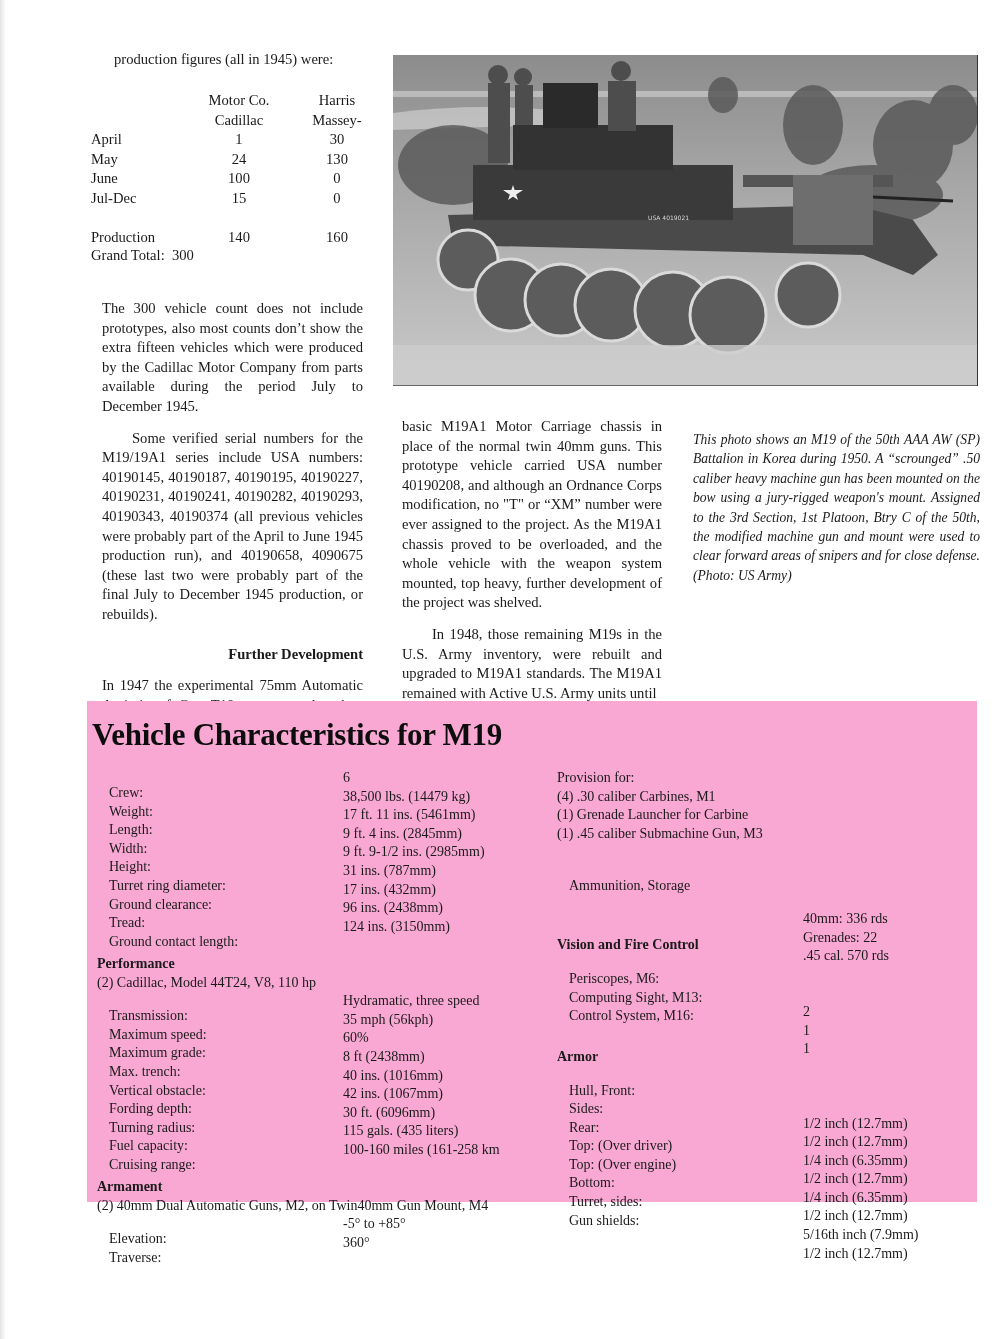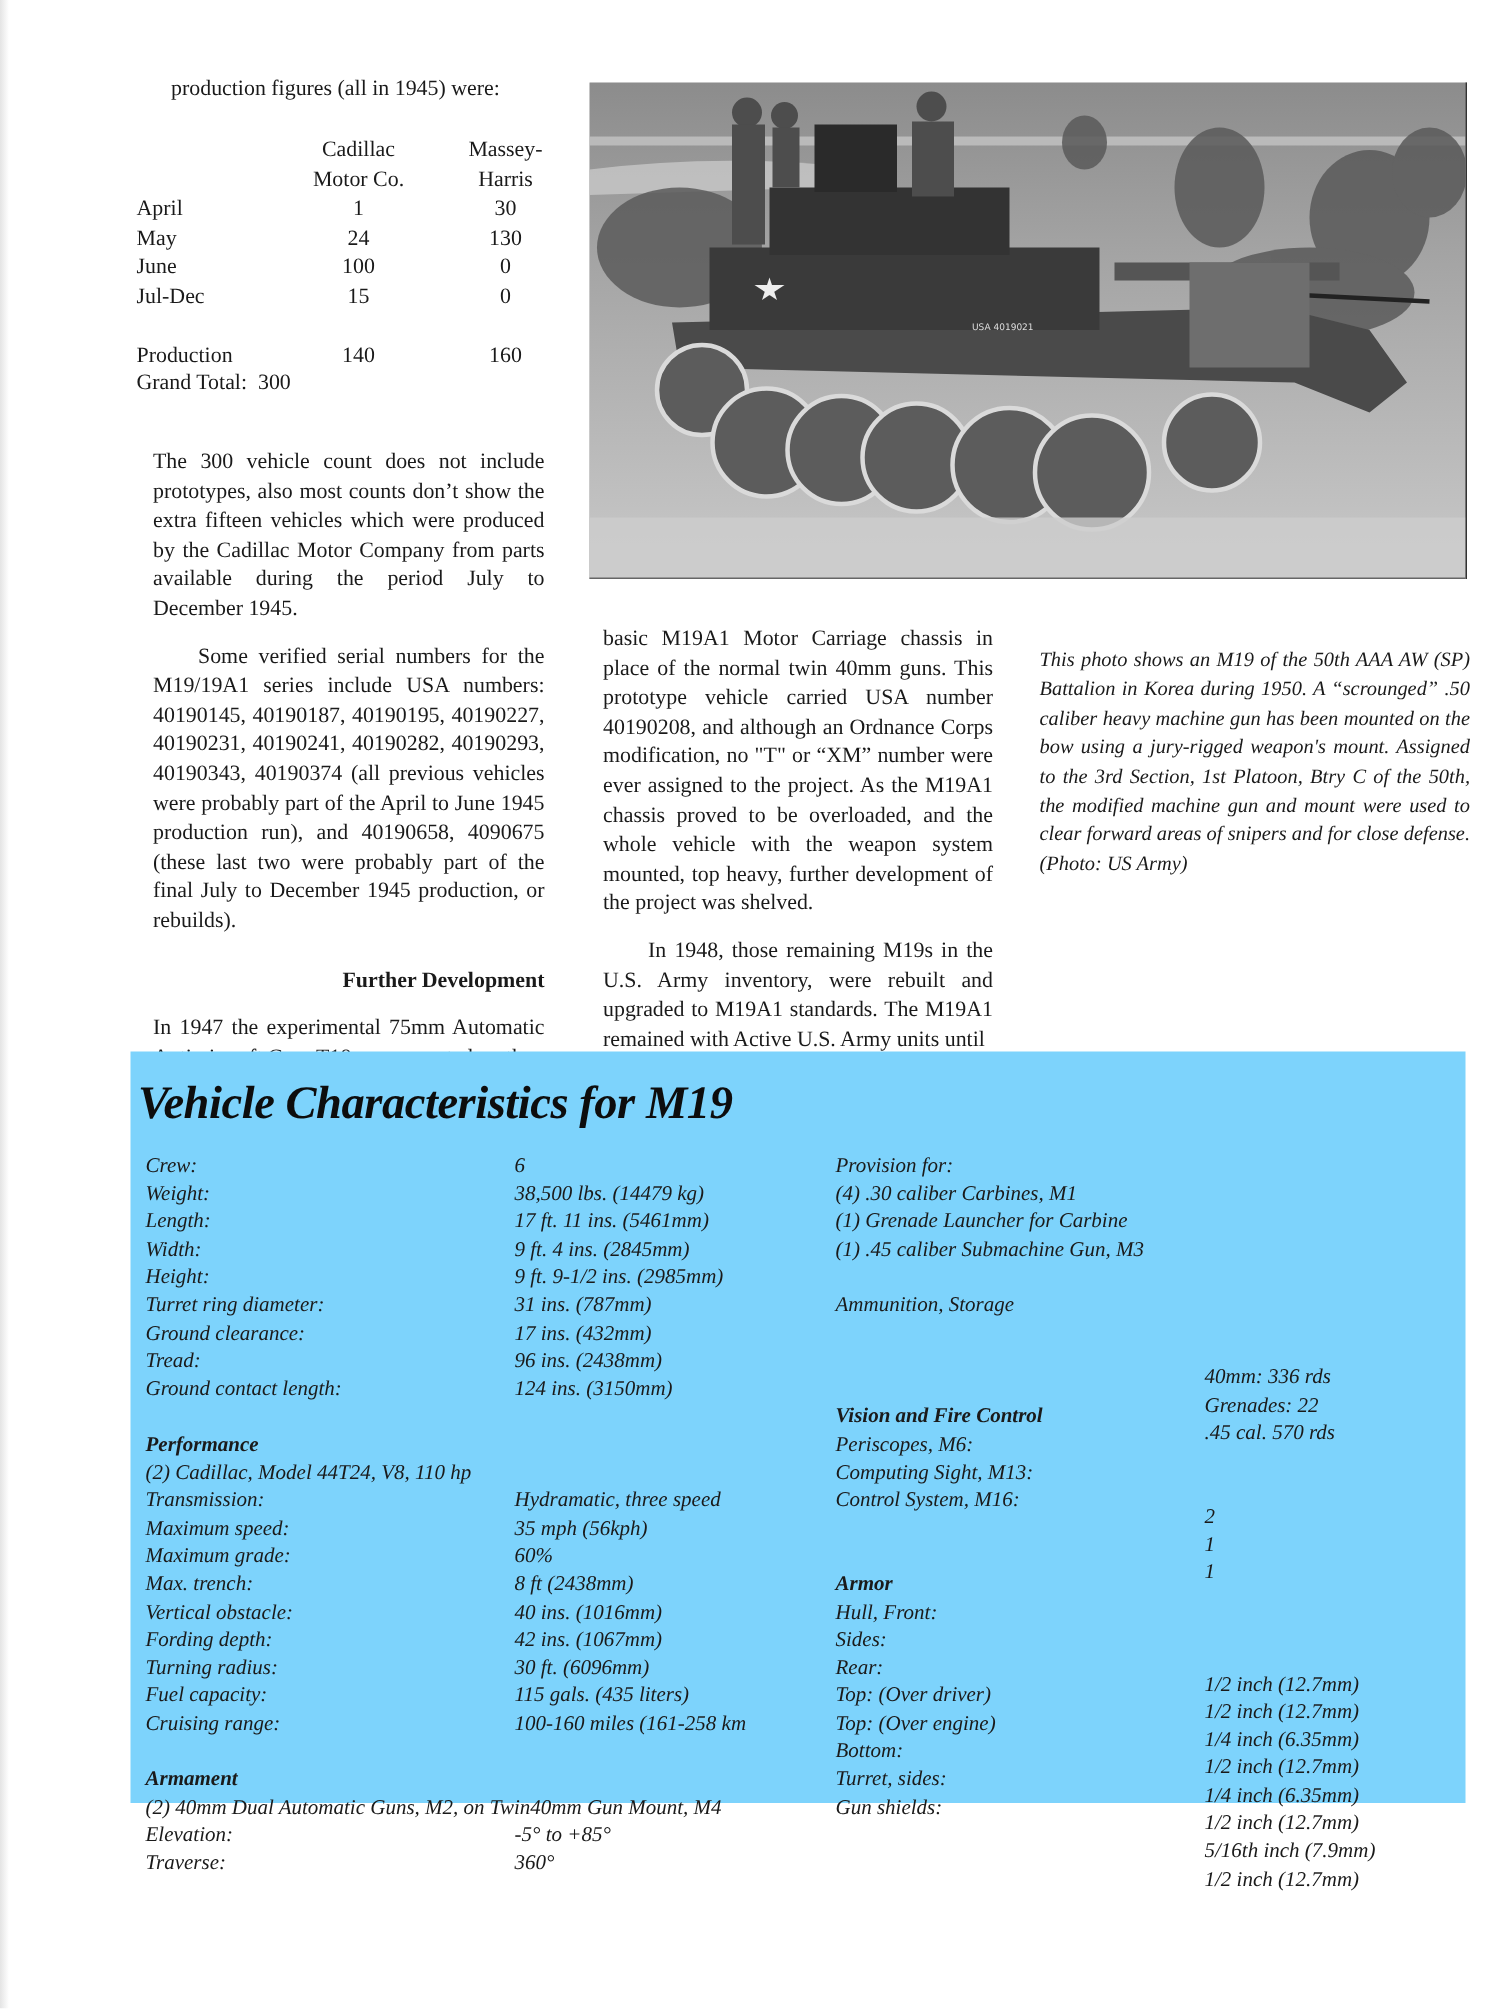--- a/index.html
+++ b/index.html
@@ -21,50 +21,50 @@
   .gap { height: 19.6px; }
   .grand { position: absolute; left: 91px; top: 247px; font-size: 14.6px; }
   .col1 { left: 90px; top: 287px; width: 285px; }
   .col2 { left: 390px; top: 405px; width: 284px; }
   .col3 { left: 693px; top: 405px; width: 287px; font-style: italic; font-size: 13.6px; line-height: 19.4px; margin-top: 25px; }
   .heading { font-weight: bold; text-align: right; margin-top: 20px !important; }
   .photo { position: absolute; left: 393px; top: 55px; width: 584px; height: 331px; overflow: hidden;
     background: #9a9a9a; border-right: 1px solid #333; }
   .photo-rule { position: absolute; left: 393px; top: 385px; width: 584px; height: 1px; background: #666; }
   .charbox { position: absolute; left: 87px; top: 701px; width: 890px; height: 501px;
-    background: #7dd3fc; font-style: italic; }
+    background: #f9a8d4; }
   .charbox h1 { position: absolute; left: 5px; top: 16px; margin: 0; font-size: 31px; font-weight: bold;
     letter-spacing: -0.3px; color: #0d0d0d; }
   .spec { position: absolute; font-size: 14px; line-height: 18.6px; color: #1a1a1a; }
   .spec .row { position: relative; height: 18.6px; white-space: nowrap; }
-  .spec .lbl { position: absolute; left: 0; }
+  .spec .lbl { position: absolute; left: 12px; margin-top: 15px; }
   .spec .val { position: absolute; }
   .spec .sec { font-weight: bold; }
   .specL { left: 10px; top: 68px; width: 440px; }
   .specL .val { left: 246px; }
   .specR { left: 470px; top: 68px; width: 410px; }
   .specR .val { left: 246px; margin-top: 48px; }
 </style>
 </head>
 <body>
 
 <div class="left-shadow"></div>
 
 <div class="intro">production figures (all in 1945) were:</div>
 
 <div class="prod-table">
   <div class="prod-row">
     <span class="c0"></span>
+    <span class="c1">Motor Co.</span>
+    <span class="c2">Harris</span>
+  </div>
+  <div class="prod-row">
+    <span class="c0"></span>
     <span class="c1">Cadillac</span>
     <span class="c2">Massey-</span>
-  </div>
-  <div class="prod-row">
-    <span class="c0"></span>
-    <span class="c1">Motor Co.</span>
-    <span class="c2">Harris</span>
   </div>
   <div class="prod-row">
     <span class="c0">April</span>
     <span class="c1">1</span>
     <span class="c2">30</span>
   </div>
   <div class="prod-row">
     <span class="c0">May</span>
     <span class="c1">24</span>
     <span class="c2">130</span>

